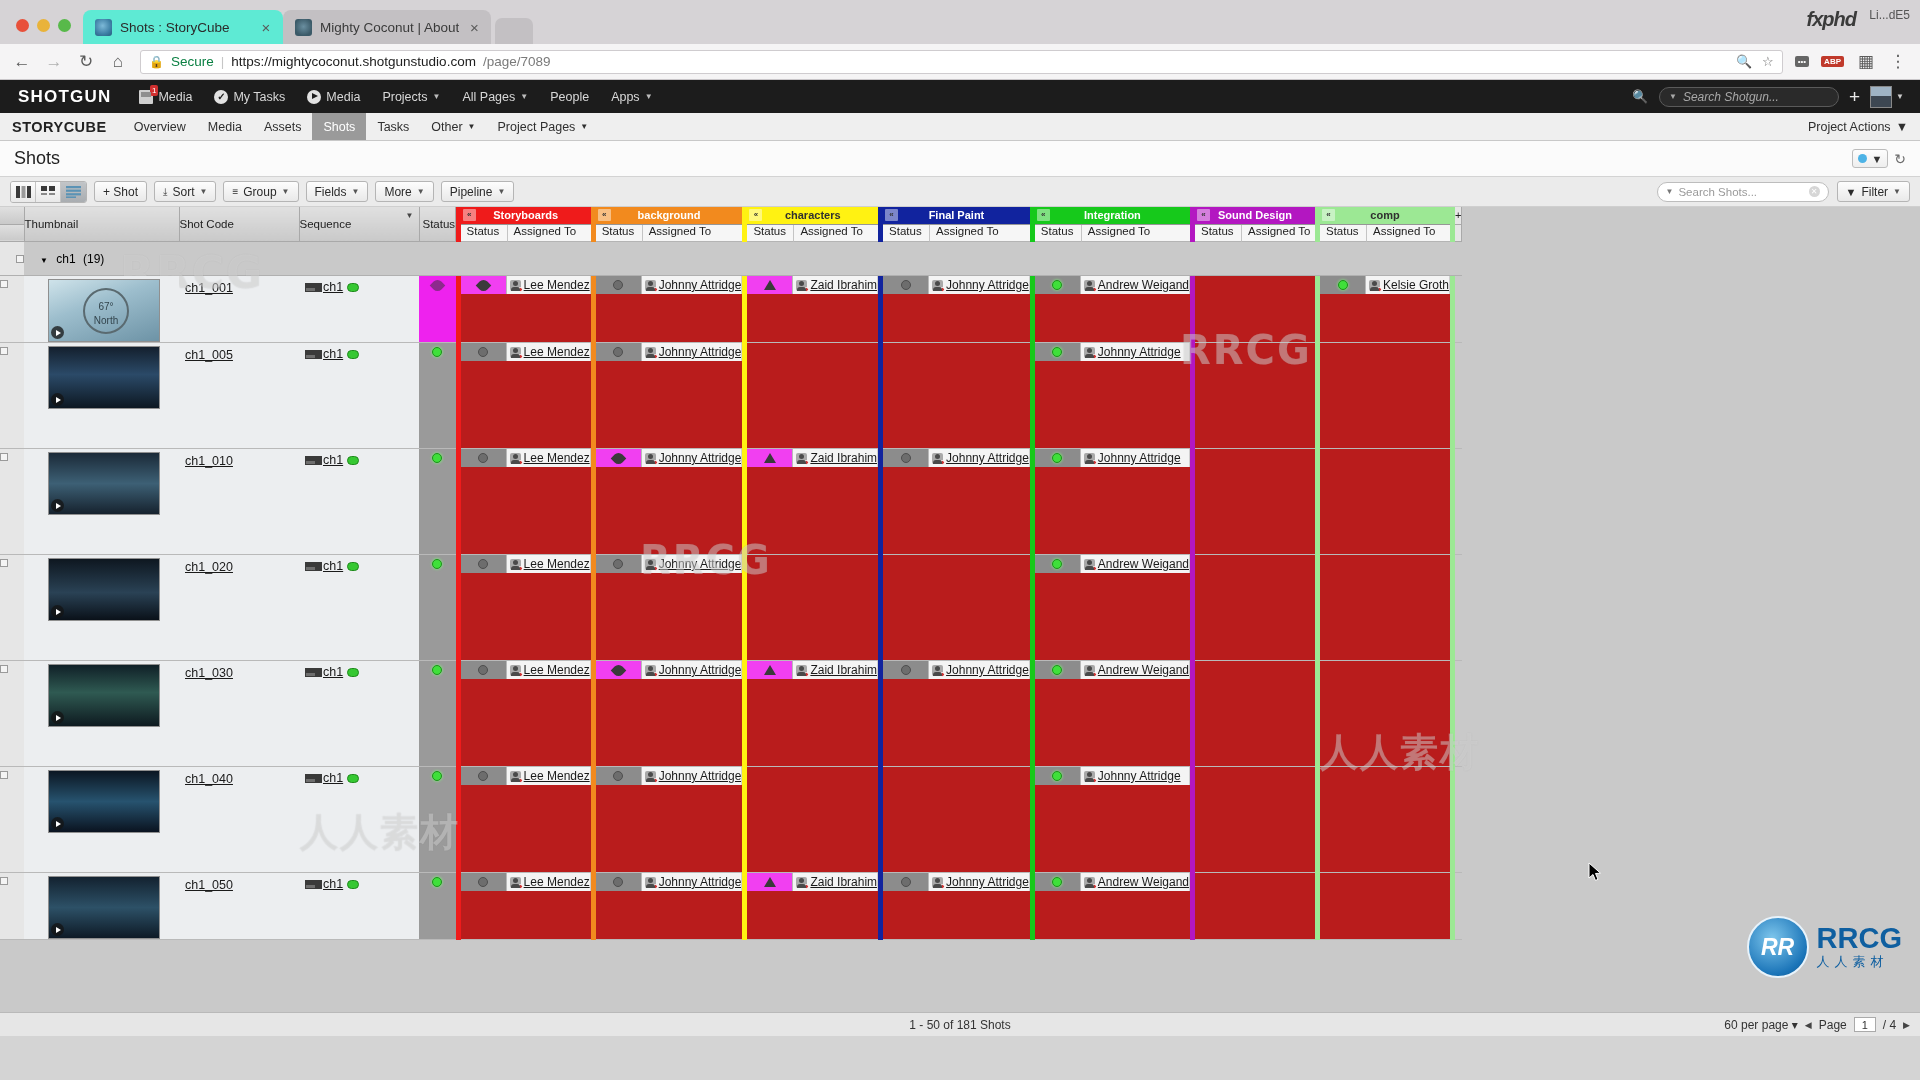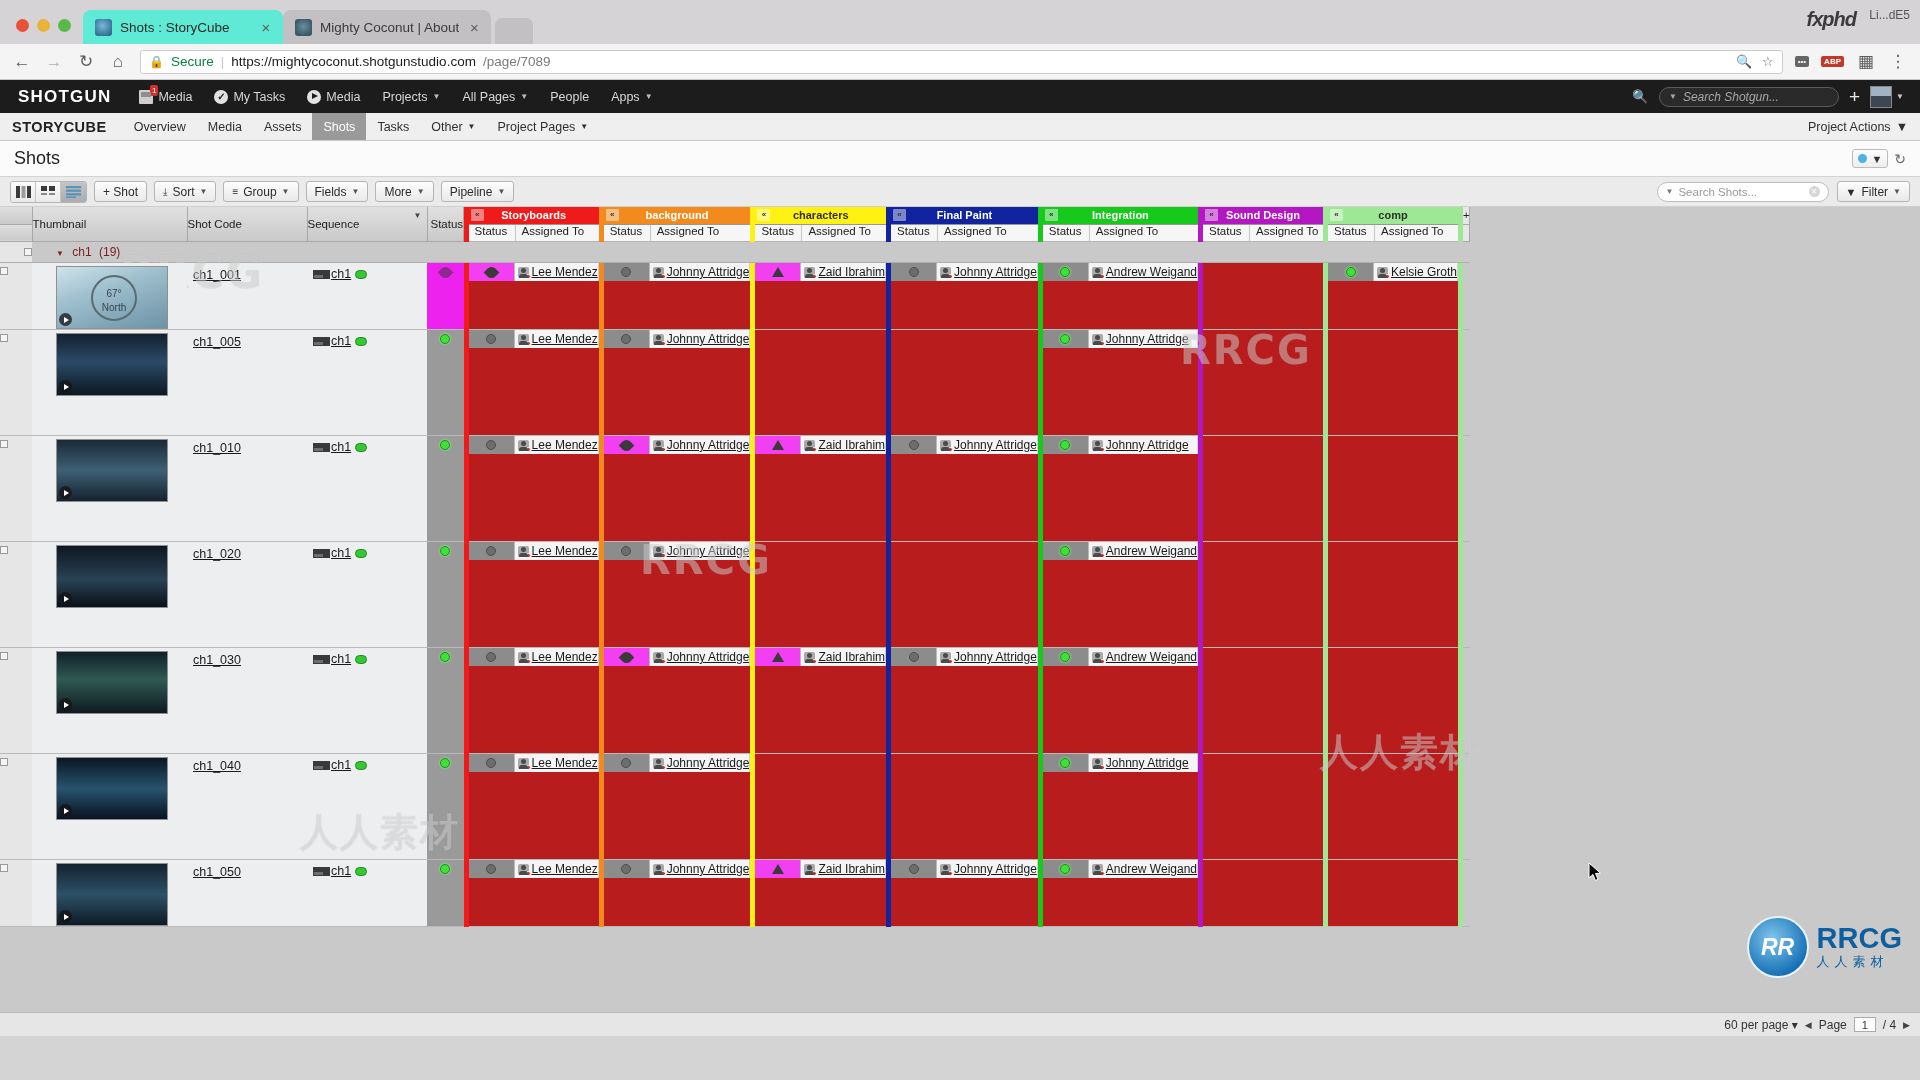--- a/index.html
+++ b/index.html
@@ -202,22 +202,22 @@
     background: rgba(255,255,255,.45); color: #333; font-size: 8px; line-height: 12px;
     text-align: center; border-radius: 1px;
   }
   .sub-hdr {
     height: 17px; background: #f6f6f6; font-size: 11.5px; color: #222;
     padding-left: 6px; border-bottom: 1px solid #b4b4b4; vertical-align: middle;
   }
   .sub-hdr.bl { border-left: 1px solid #c4c4c4; }
 
   .grp-row td {
-    background: #c9c9c9; height: 21px; font-size: 12px; color: #7f1d1d;
-    padding-left: 24px; border-bottom: 1px solid #b0b0b0;
+    background: #c9c9c9; height: 34px; font-size: 12px; color: #000000;
+    padding-left: 16px; border-bottom: 1px solid #b0b0b0;
   }
   .grp-caret { font-size: 8px; margin-right: 5px; display: inline-block; }
 
   .drow td { border-bottom: 1px solid #b9b9b9; vertical-align: top; }
   .cell-pale { background: #eceef0; }
   .cell-grey { background: #b91c1c; }
   .cell-thumb { background: #eceef0; padding: 3px 0 0 6px; position: relative; }
 
   .thumb {
     width: 112px; height: 63px; position: relative; overflow: hidden;
@@ -1329,20 +1329,21 @@
   <div class="wm-rrcg-badge">
     <div class="wm-circle">RR</div>
     <div>
       <div class="wm-rrcg-txt">RRCG</div>
       <div class="wm-rrcg-sub">人人素材</div>
     </div>
   </div>
 </div>
 
 <div class="footer">
+  <div class="footer-center">1 - 50 of 181 Shots</div>
   <div class="footer-right">
     <span><span>60 per page</span> <span class="caret">▾</span></span>
     <span class="pg-arrow">◀</span>
     <span>Page</span>
     <span class="pg-input">1</span>
     <span>/ 4</span>
     <span class="pg-arrow">▶</span>
   </div>
 </div>
 

